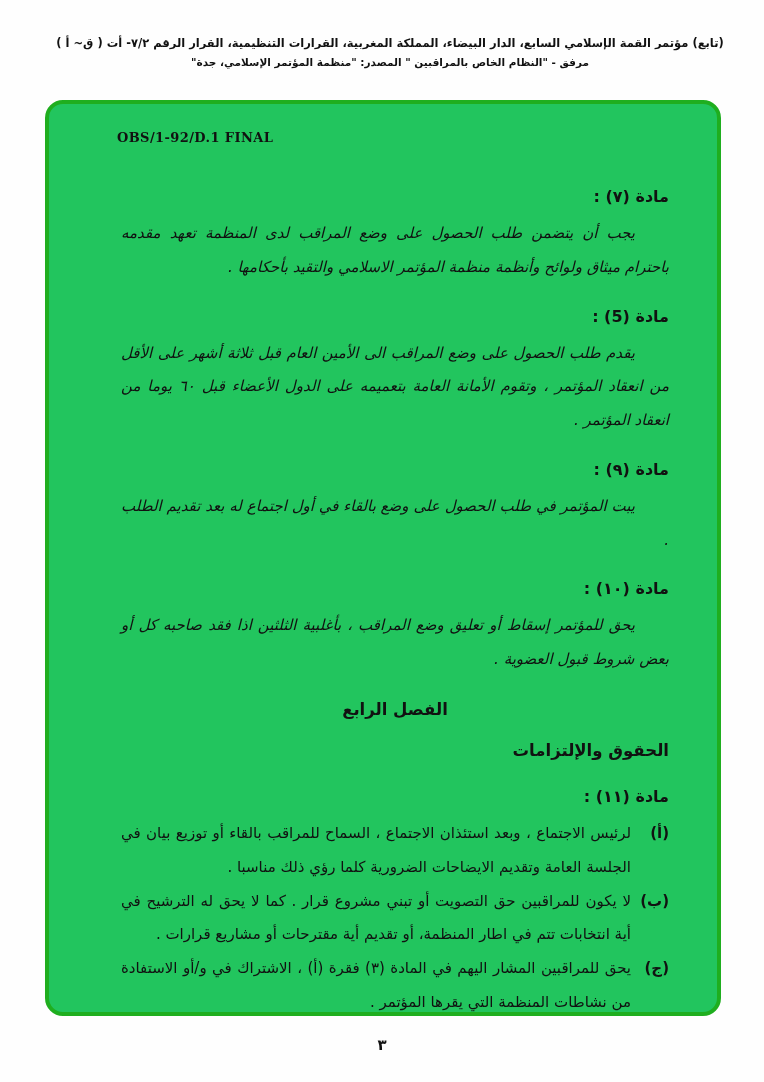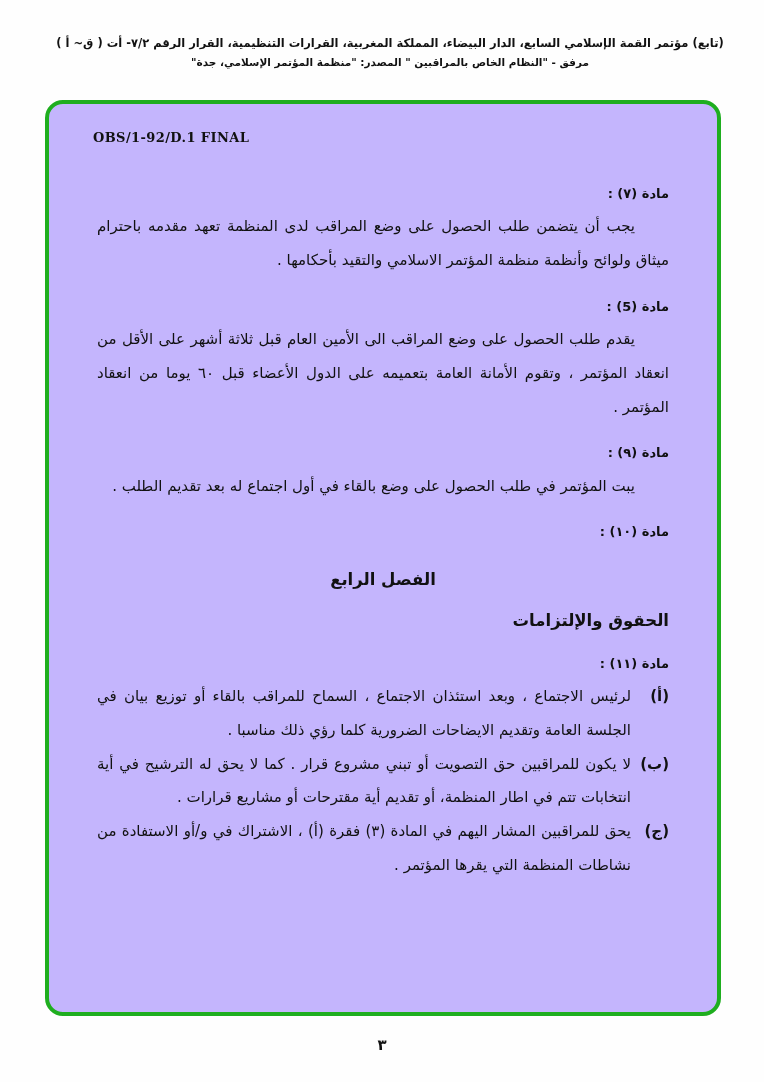--- a/index.html
+++ b/index.html
@@ -43,21 +43,22 @@
   
   .doc-frame {
     position: absolute;
     top: 100px;
     left: 45px;
     width: 676px;
     height: 916px;
     border: 4px solid #1fae1f;
     border-radius: 18px;
     box-sizing: border-box;
-    background: #c4b5fd;
+    background: #22c55e;
+    padding-left: 24px;
   }
 
   .ref-code {
     margin: 26px 0 0 44px;
     font-family: "DejaVu Serif", serif;
     font-weight: 700;
     font-size: 13px;
     letter-spacing: 0.4px;
     direction: ltr;
     text-align: left;
@@ -66,27 +67,28 @@
   .doc-content {
     direction: rtl;
     padding: 34px 48px 0 48px;
     font-size: 15px;
     line-height: 2.25;
   }
 
   .article { margin-bottom: 14px; }
   .article-heading {
     font-weight: 700;
-    font-size: 13px;
+    font-size: 16px;
     margin-bottom: 2px;
   }
   .article-body {
     text-align: justify;
     text-align-last: right;
     text-indent: 34px;
+    font-style: italic;
   }
 
   .chapter {
     text-align: center;
     font-weight: 700;
     font-size: 16.5px;
     margin: 6px 0 10px 0;
   }
   .chapter .chapter-subtitle { margin-top: 4px; text-align: right; }
 
@@ -141,20 +143,21 @@
         <div class="article-body">يقدم طلب الحصول على وضع المراقب الى الأمين العام قبل ثلاثة أشهر على الأقل من انعقاد المؤتمر ، وتقوم الأمانة العامة بتعميمه على الدول الأعضاء قبل ٦٠ يوما من انعقاد المؤتمر .</div>
       </div>
 
       <div class="article">
         <div class="article-heading">مادة (٩) :</div>
         <div class="article-body">يبت المؤتمر في طلب الحصول على وضع بالقاء في أول اجتماع له بعد تقديم الطلب .</div>
       </div>
 
       <div class="article">
         <div class="article-heading">مادة (١٠) :</div>
+        <div class="article-body">يحق للمؤتمر إسقاط أو تعليق وضع المراقب ، بأغلبية الثلثين اذا فقد صاحبه كل أو بعض شروط قبول العضوية .</div>
       </div>
 
       <div class="chapter">
         <div class="chapter-title">الفصل الرابع</div>
         <div class="chapter-subtitle">الحقوق والإلتزامات</div>
       </div>
 
       <div class="article">
         <div class="article-heading">مادة (١١) :</div>
         <div class="lettered-list">

